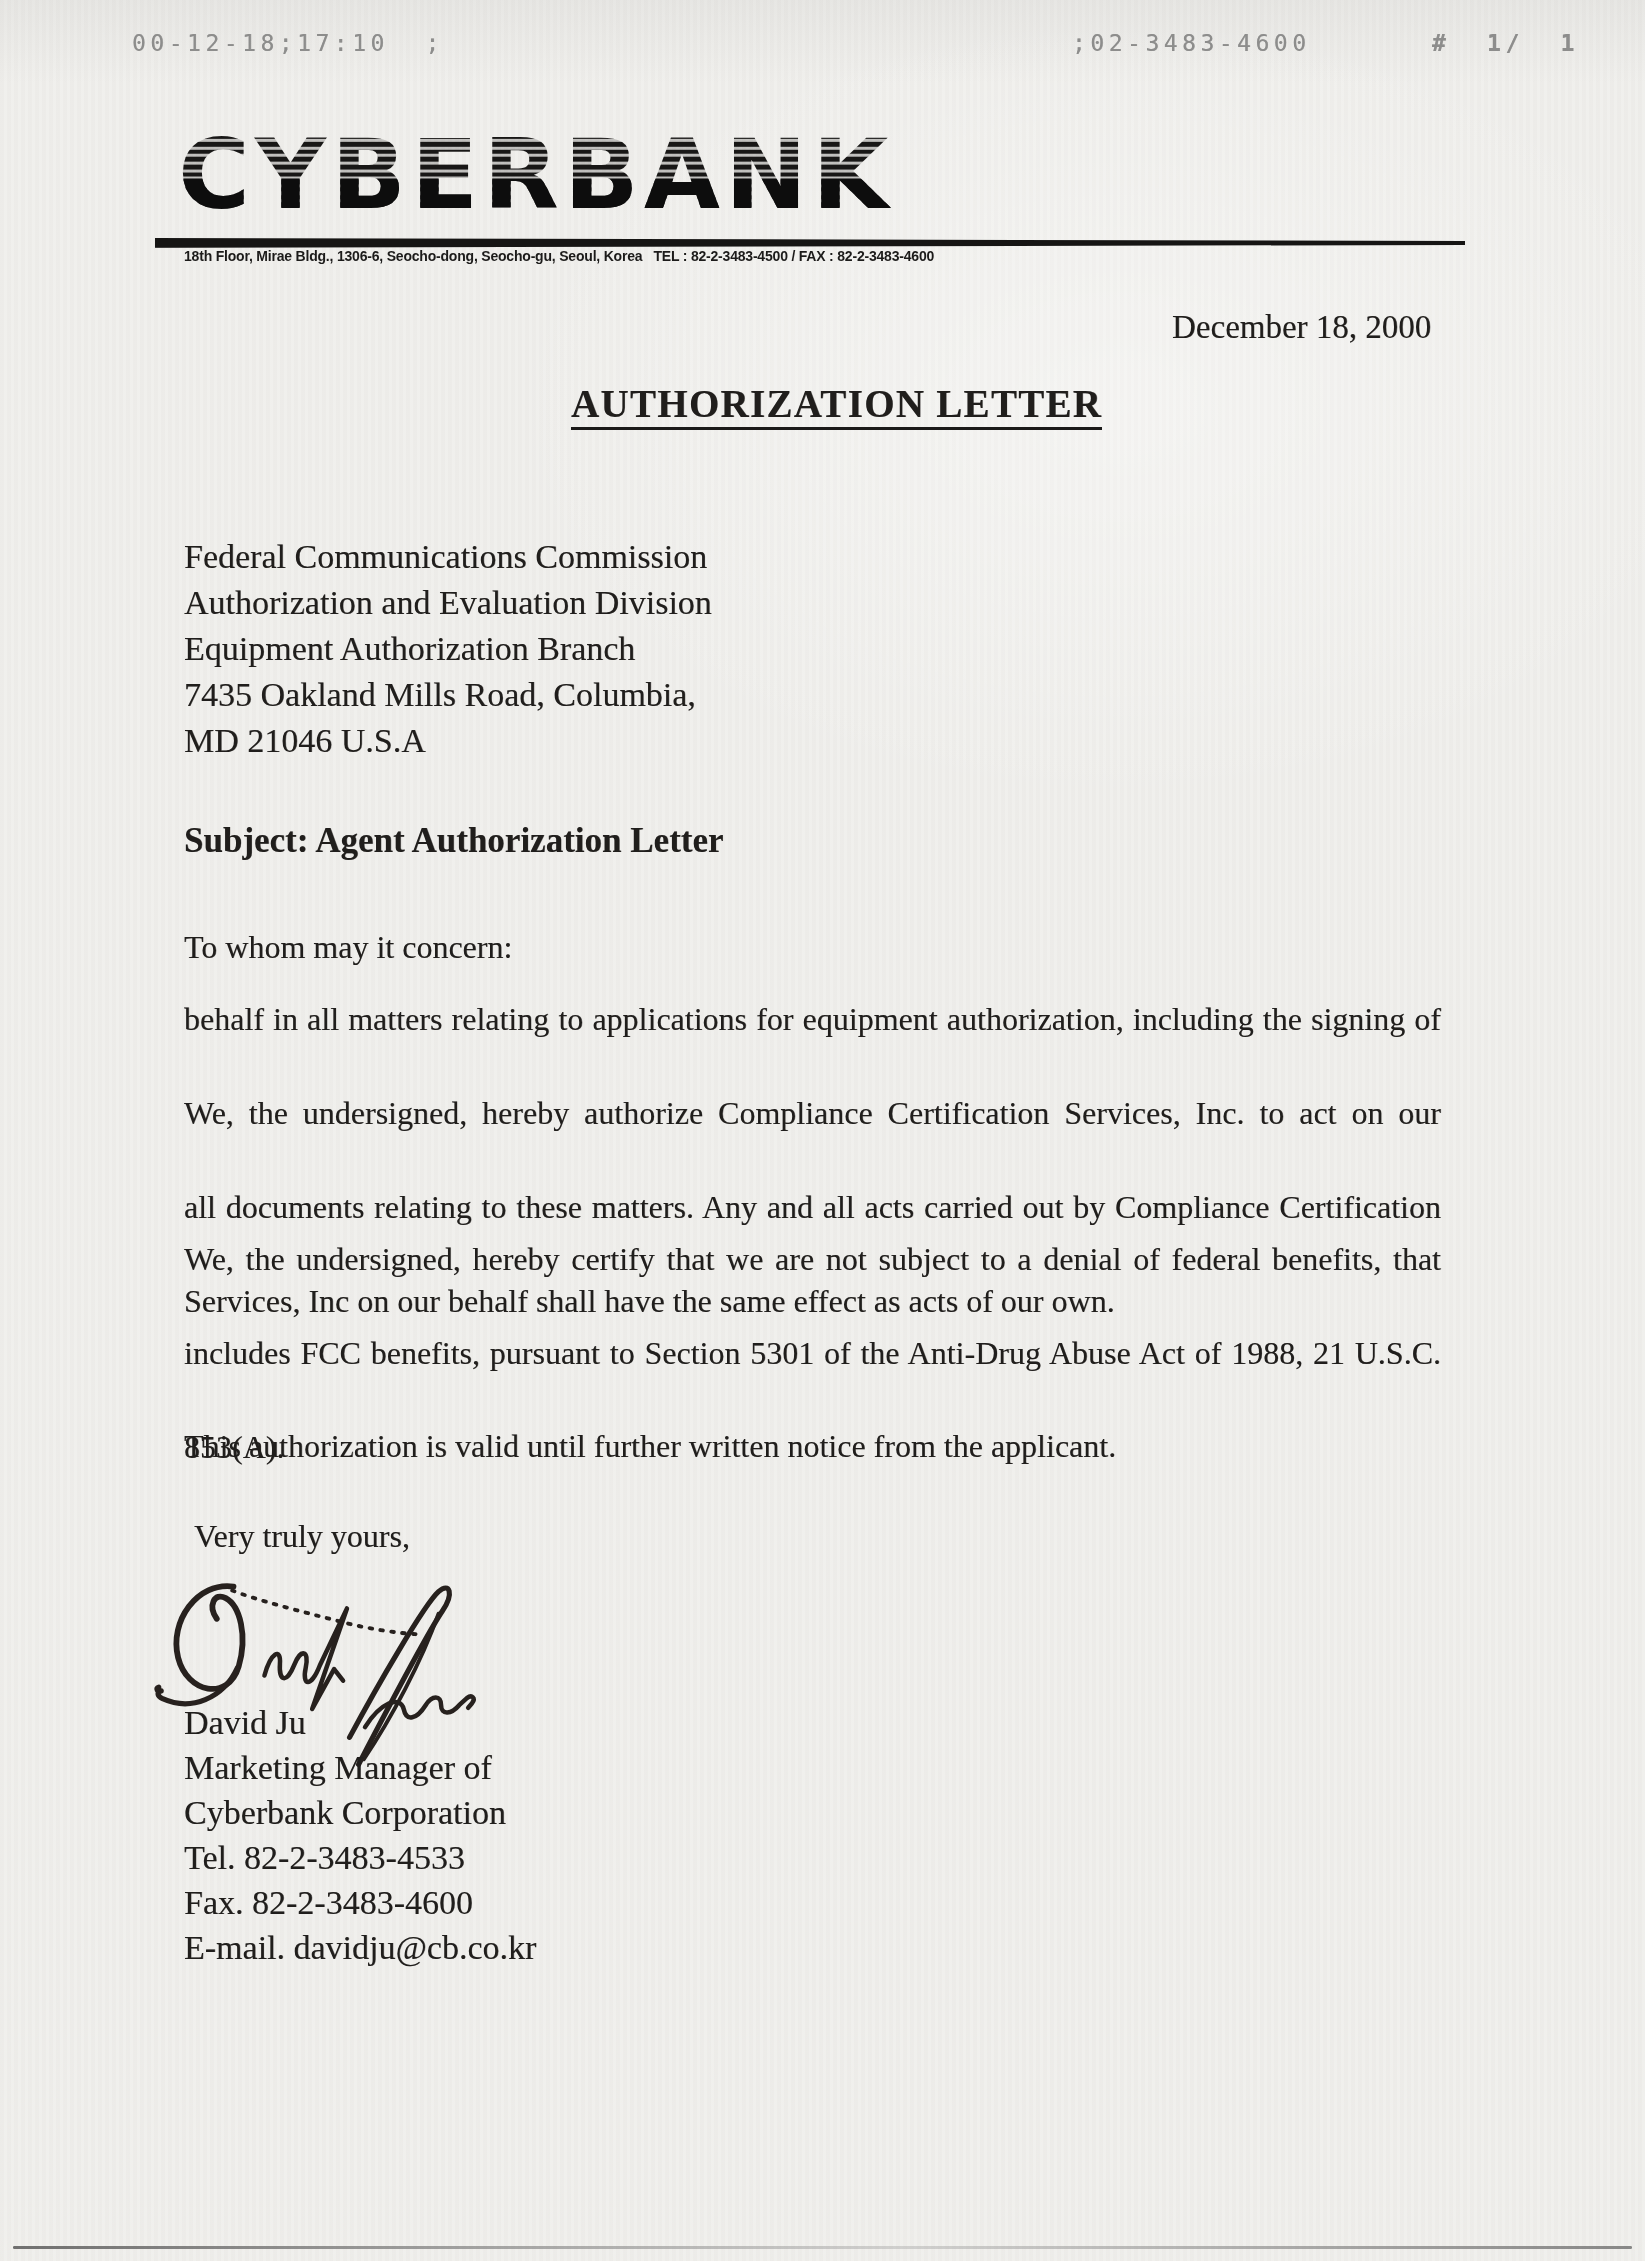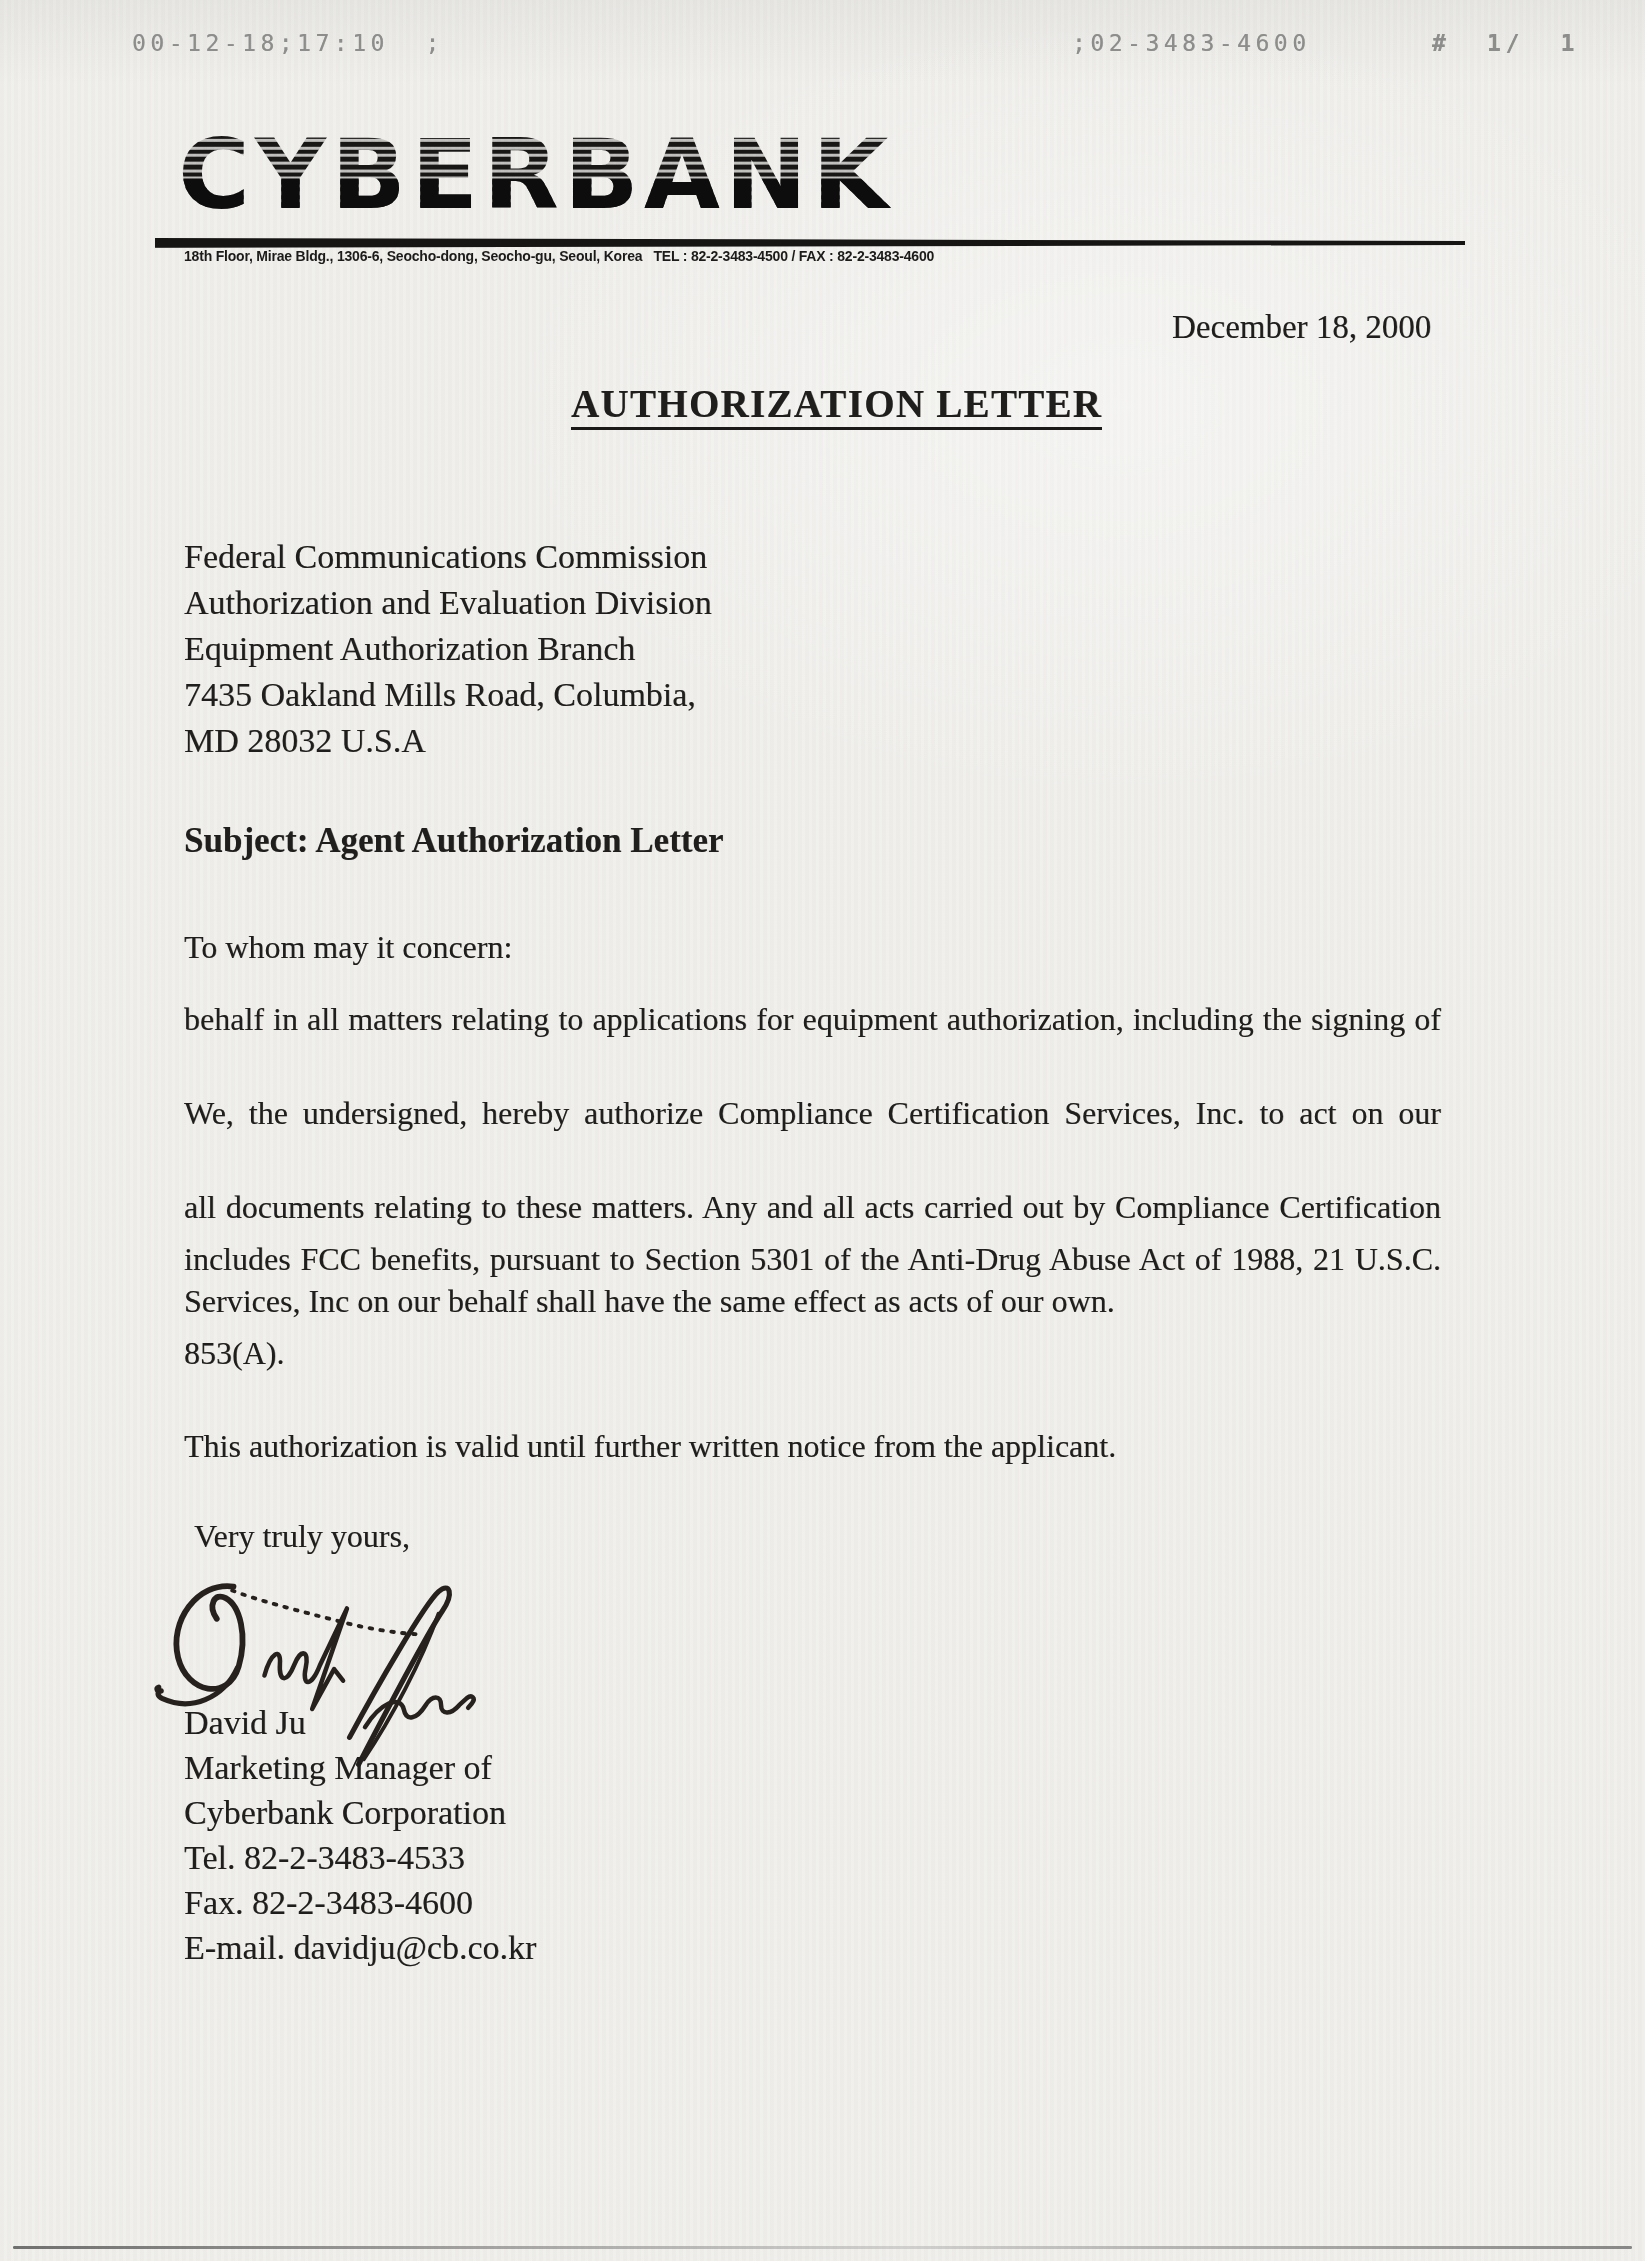--- a/index.html
+++ b/index.html
@@ -97,35 +97,36 @@
 
   <div class="abs dateline ink" style="left:1172px; top:308px;">December 18, 2000</div>
 
   <div class="abs title ink" style="left:571px; top:384px;">AUTHORIZATION LETTER</div>
 
   <div class="abs recipient ink" style="left:184px; top:534px;">
     <div class="bold">Federal Communications Commission</div>
     <div>Authorization and Evaluation Division</div>
     <div>Equipment Authorization Branch</div>
     <div>7435 Oakland Mills Road, Columbia,</div>
-    <div>MD 28032 U.S.A</div>
+    <div>MD 21046 U.S.A</div>
   </div>
 
   <div class="abs subject ink" style="left:184px; top:822px;">Subject: Agent Authorization Letter</div>
 
   <div class="abs plain50 ink" style="left:184px; top:928px;">To whom may it concern:</div>
 
   <div class="abs para ink" style="left:184px; top:996px;">
     <div class="pline">behalf in all matters relating to applications for equipment authorization, including the signing of</div>
     <div class="pline">We, the undersigned, hereby authorize Compliance Certification Services, Inc. to act on our</div>
     <div class="pline">all documents relating to these matters. Any and all acts carried out by Compliance Certification</div>
     <div class="pline last">Services, Inc on our behalf shall have the same effect as acts of our own.</div>
   </div>
 
   <div class="abs para ink" style="left:184px; top:1236px;">
+    <div class="pline">We, the undersigned, hereby certify that we are not subject to a denial of federal benefits, that</div>
     <div class="pline">includes FCC benefits, pursuant to Section 5301 of the Anti-Drug Abuse Act of 1988, 21 U.S.C.</div>
     <div class="pline last">853(A).</div>
   </div>
 
   <div class="abs para ink" style="left:184px; top:1423px;">
     <div class="pline last">This authorization is valid until further written notice from the applicant.</div>
   </div>
 
   <div class="abs plain50 ink" style="left:194px; top:1517px;">Very truly yours,</div>
 

